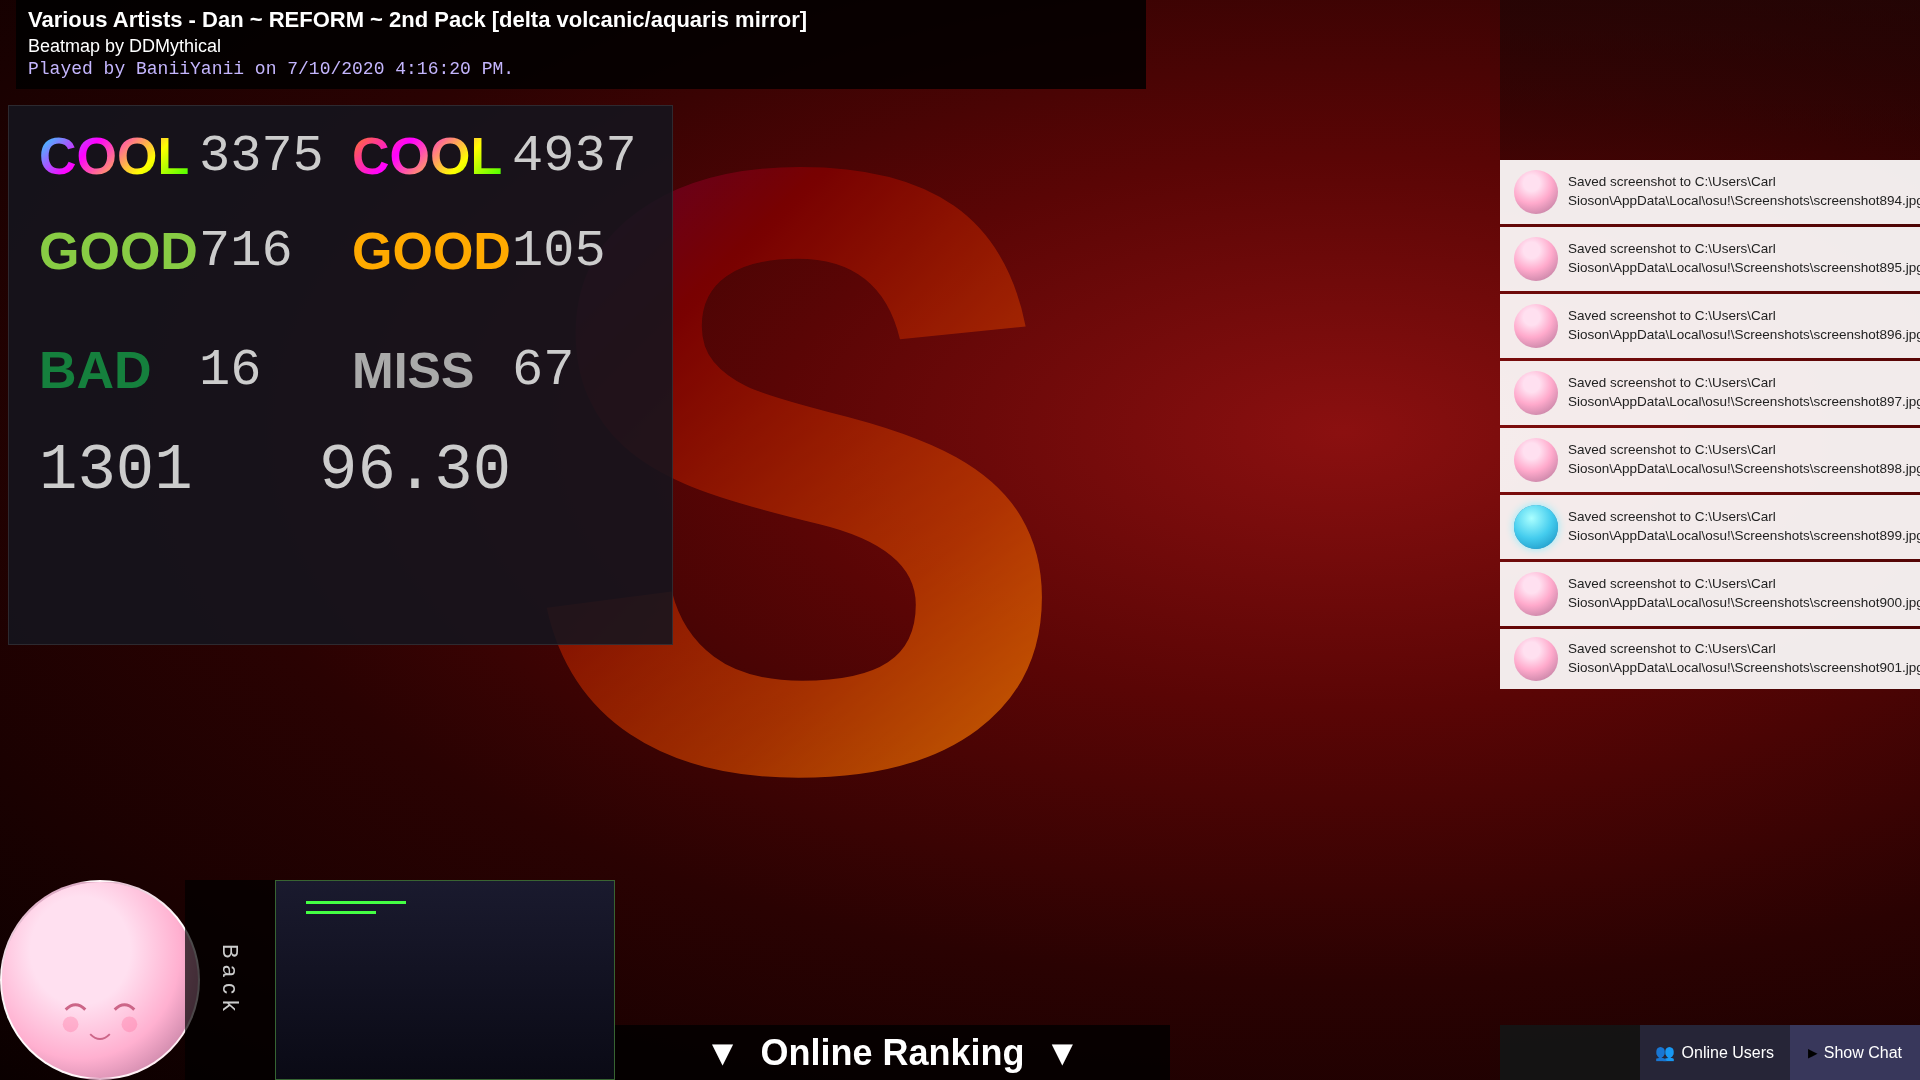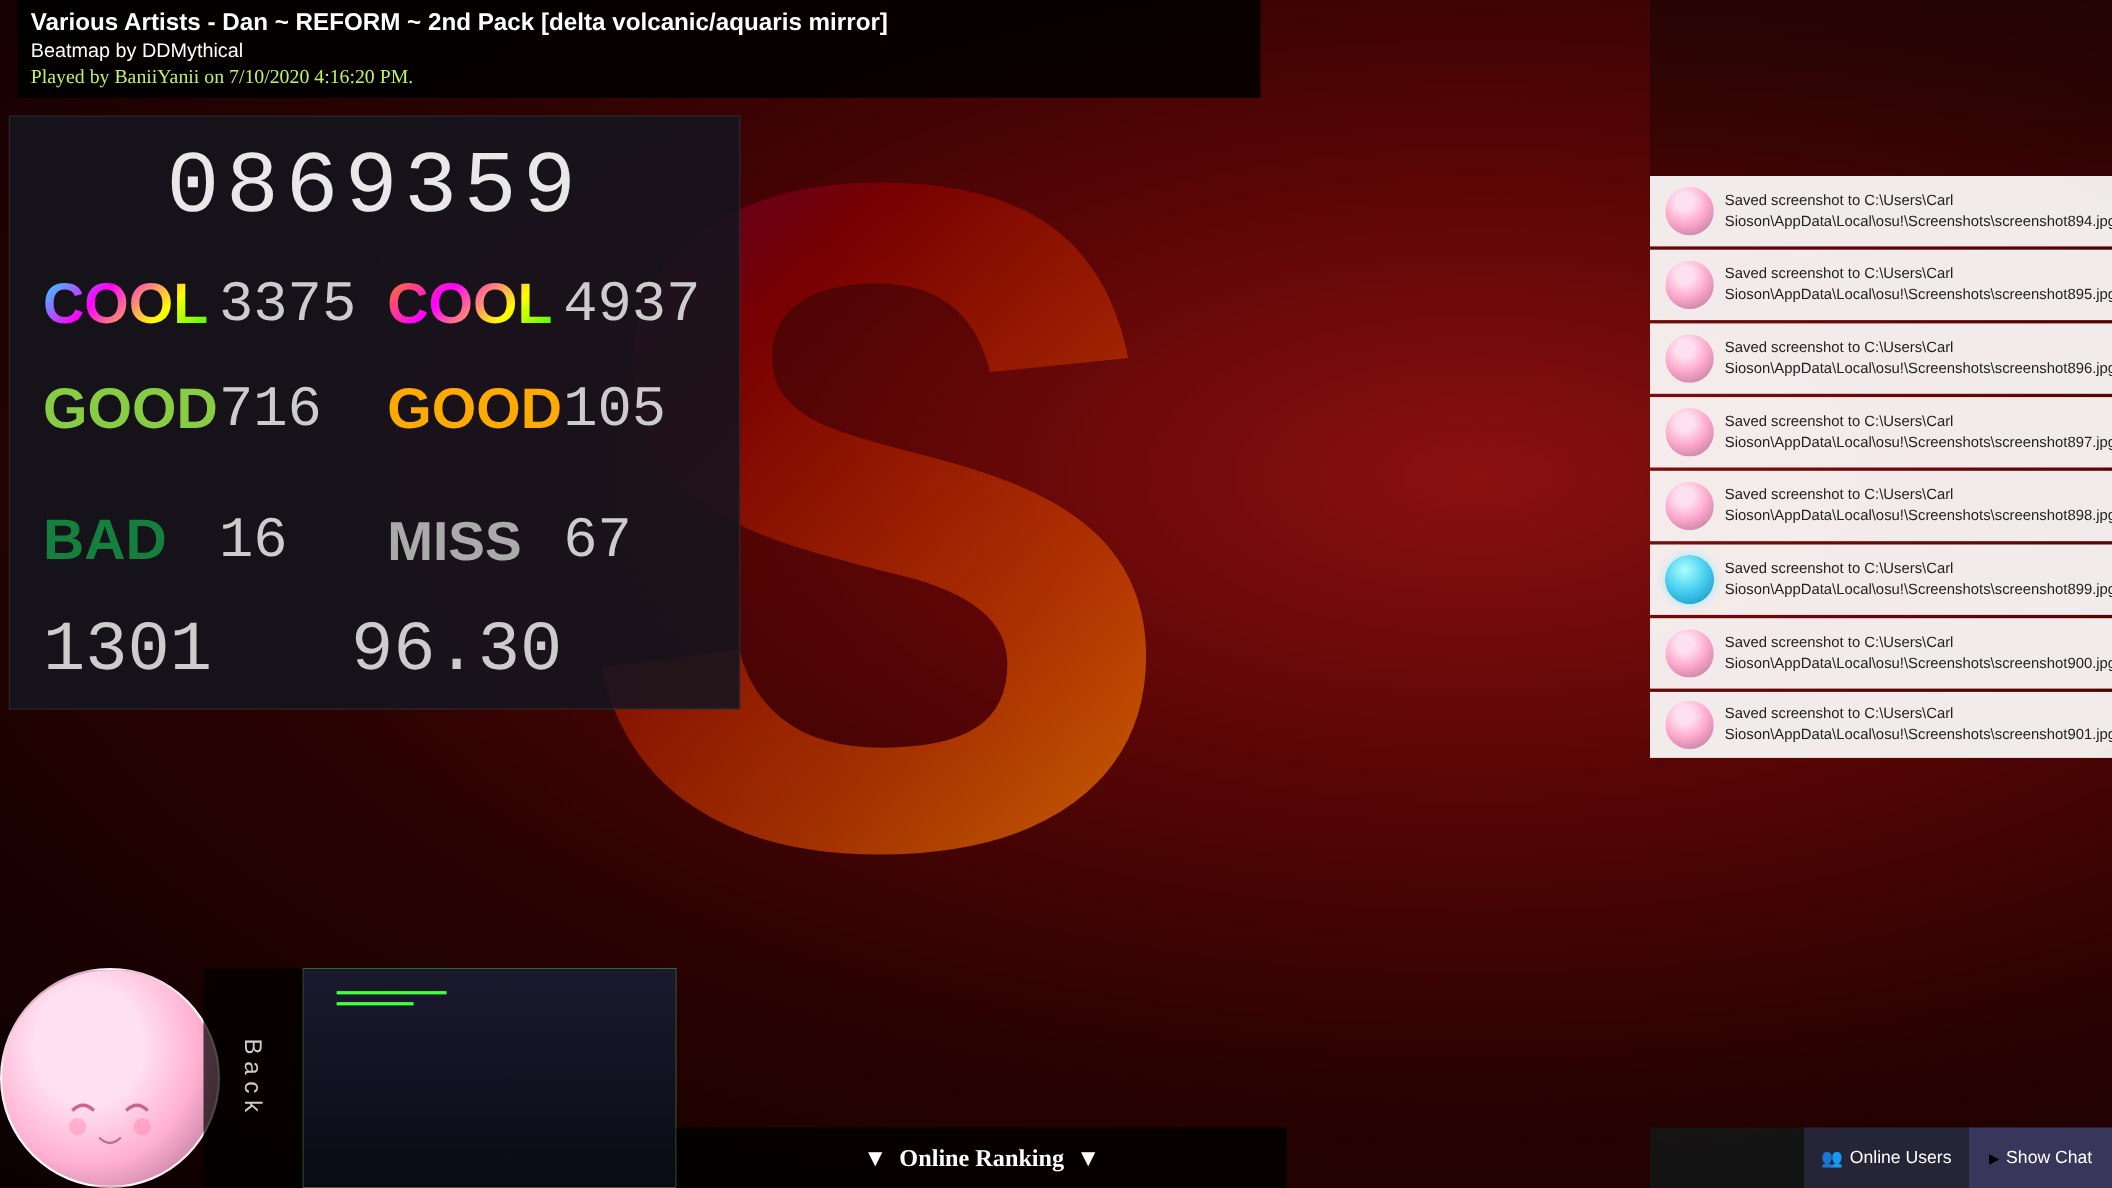--- a/index.html
+++ b/index.html
@@ -64,23 +64,23 @@
     }
 
     #header-beatmap {
       color: #ffffff;
       font-size: 18px;
       font-family: Arial, sans-serif;
       line-height: 1.3;
     }
 
     #header-played {
-      color: #bef264;
+      color: #c4b5fd;
       font-size: 18px;
-      font-family: Liberation Serif, serif;
+      font-family: Liberation Mono, monospace;
       line-height: 1.3;
     }
 
     
     #score-panel {
       position: absolute;
       top: 105px;
       left: 8px;
       width: 665px;
       height: 540px;
@@ -286,23 +286,23 @@
       background: rgba(0,0,0,0.8);
       z-index: 10;
       display: flex;
       align-items: center;
       justify-content: center;
       cursor: pointer;
     }
 
     #online-ranking span {
       color: #ffffff;
-      font-size: 22px;
-      font-weight: bold;
-      font-family: Liberation Serif, serif;
+      font-size: 36px;
+      font-weight: bold;
+      font-family: Liberation Sans, sans-serif;
     }
 
     
     #right-panel {
       position: absolute;
       top: 0;
       right: 0;
       width: 420px;
       height: 1080px;
       z-index: 10;
@@ -425,21 +425,20 @@
 <div id="bg-letter">S</div>
 
 <div id="header">
   <div id="header-title">Various Artists - Dan ~ REFORM ~ 2nd Pack [delta volcanic/aquaris mirror]</div>
   <div id="header-beatmap">Beatmap by DDMythical</div>
   <div id="header-played">Played by BaniiYanii on 7/10/2020 4:16:20 PM.</div>
 </div>
 
 <div id="score-panel">
 
-  <div id="score-number">0869359</div>
 
   <div class="score-row">
     <span class="score-label-cool">COOL</span>
     <span class="score-value">3375</span>
     <span class="score-divider"></span>
     <span class="score-label-cool-right">COOL</span>
     <span class="score-value">4937</span>
   </div>
 
   <div class="score-row">

